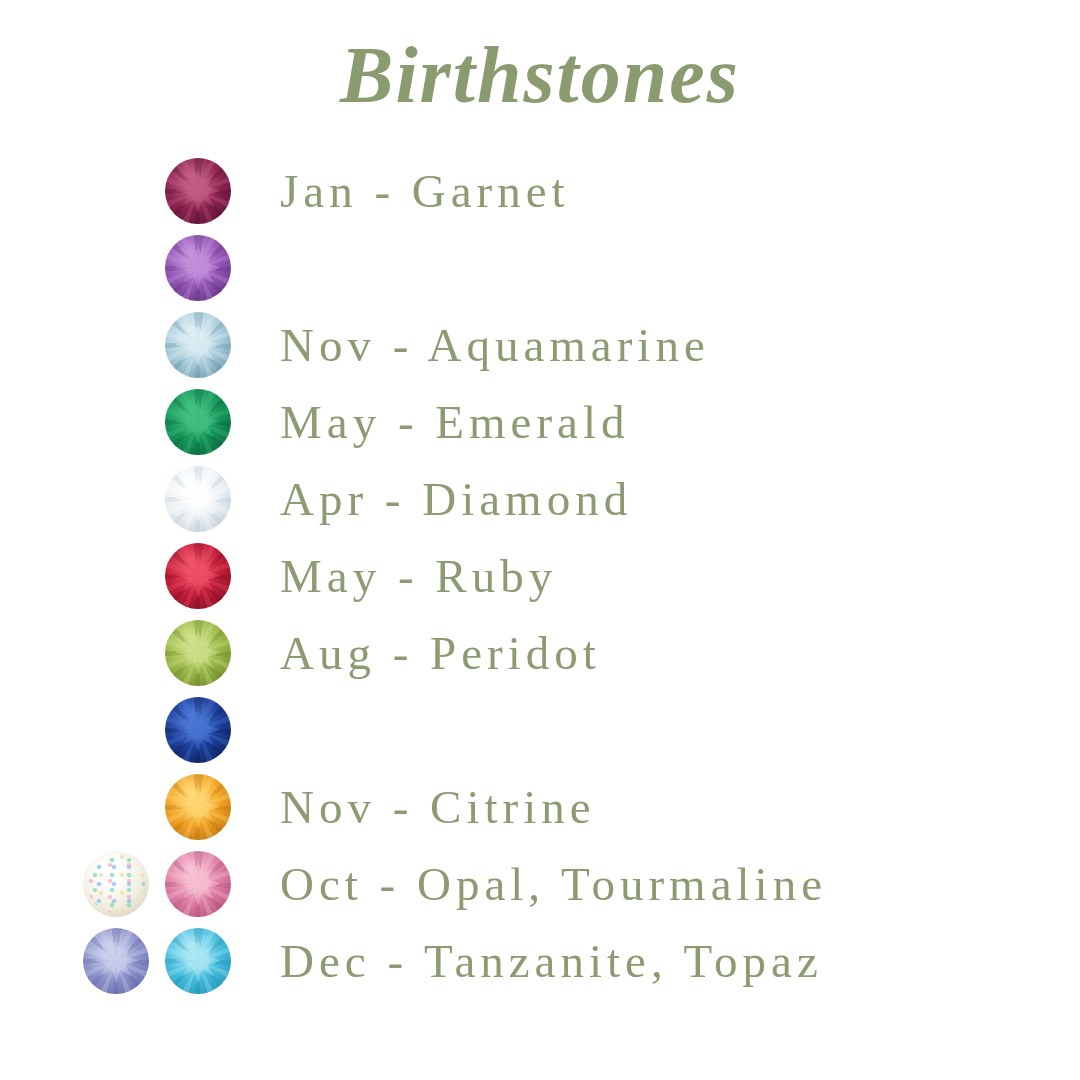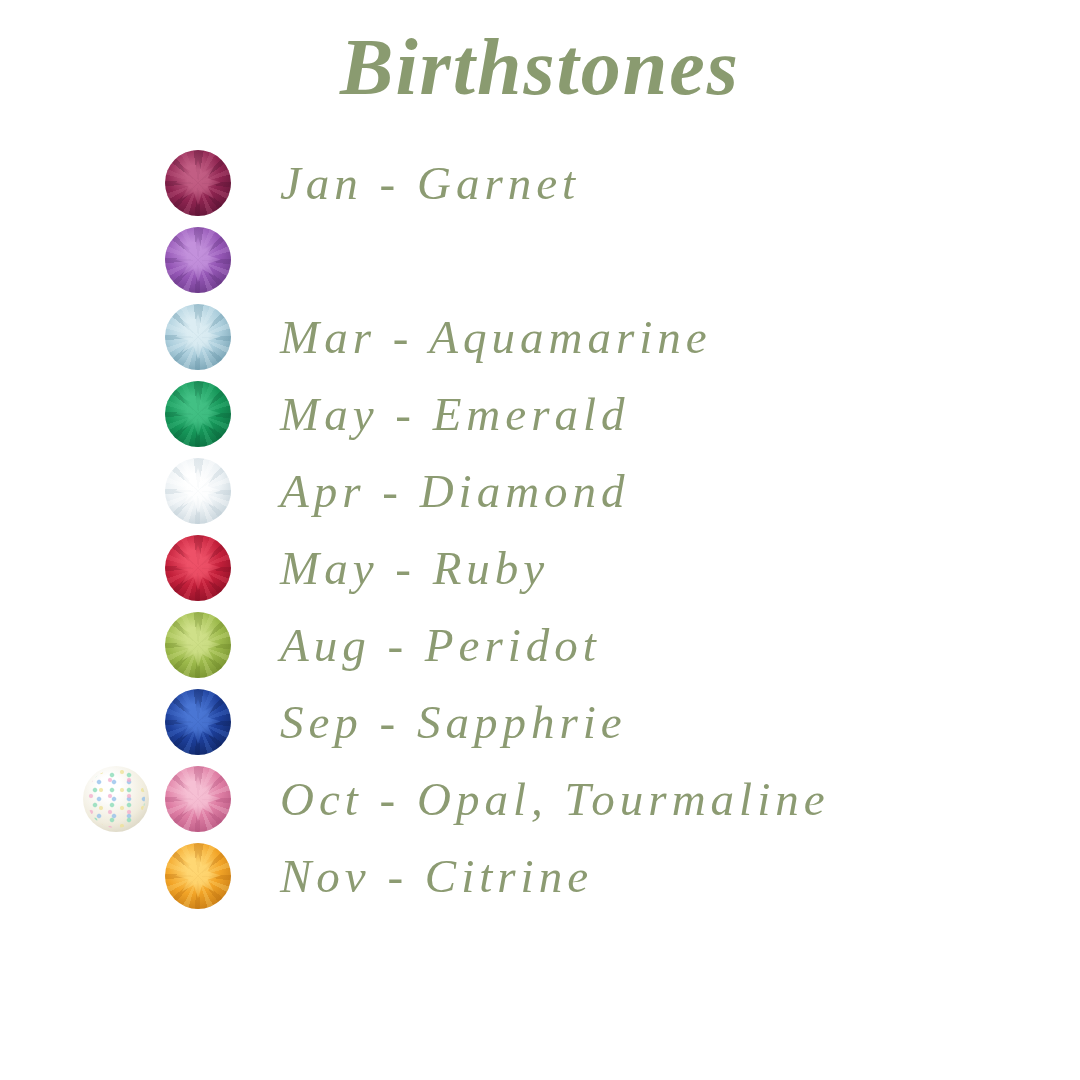--- a/index.html
+++ b/index.html
@@ -5,35 +5,34 @@
   html, body { margin: 0; padding: 0; background: #ffffff; }
   .canvas {
     position: relative;
     width: 1080px;
     height: 1080px;
     background: #ffffff;
     overflow: hidden;
     font-family: "Liberation Serif", serif;
   }
   .title {
-    padding-top: 12px;
+    padding-top: 20px;
     height: 122px;
     text-align: center;
     font-style: italic;
     font-weight: 600;
     font-size: 80px;
     line-height: 110px;
     letter-spacing: 2px;
     color: #8a9b70;
   }
   .list {
     margin-top: 10px;
     display: flex;
     flex-direction: column;
-    font-style: italic;
   }
   .row {
     height: 77px;
     display: flex;
     align-items: center;
   }
   .gems {
     margin-left: 95px;
     width: 136px;
     display: flex;
@@ -108,21 +107,21 @@
       </div>
       <div class="row">
         <div class="gems">
           <span class="gem faceted" style="--light: #c391dc; --base: #9557b6; --dark: #5a2e76;"></span>
         </div>
       </div>
       <div class="row">
         <div class="gems">
           <span class="gem faceted" style="--light: #dcedf3; --base: #adcfdd; --dark: #5e8da0;"></span>
         </div>
-        <div class="label">Mar - Aquamarine</div>
+        <div class="label">Nov - Aquamarine</div>
       </div>
       <div class="row">
         <div class="gems">
           <span class="gem faceted" style="--light: #42c084; --base: #169659; --dark: #085e36;"></span>
         </div>
         <div class="label">May - Emerald</div>
       </div>
       <div class="row">
         <div class="gems">
           <span class="gem faceted" style="--light: #ffffff; --base: #edf2f5; --dark: #b4c5ce;"></span>
@@ -138,29 +137,35 @@
       <div class="row">
         <div class="gems">
           <span class="gem faceted" style="--light: #cfe089; --base: #9dba4c; --dark: #667f23;"></span>
         </div>
         <div class="label">Aug - Peridot</div>
       </div>
       <div class="row">
         <div class="gems">
           <span class="gem faceted" style="--light: #4a76d4; --base: #1d3f9a; --dark: #0b1d52;"></span>
         </div>
-        <div class="label">Sep - Sapphrie</div>
+      </div>
+      <div class="row">
+        <div class="gems">
+          <span class="gem faceted" style="--light: #ffd773; --base: #f2a427; --dark: #b46a0d;"></span>
+        </div>
+        <div class="label">Nov - Citrine</div>
       </div>
       <div class="row">
         <div class="gems">
           <span class="gem opal" style="--light: #ffffff; --base: #f0ecdd; --dark: #ccc6b2;"></span>
           <span class="gem faceted" style="--light: #f6c0d4; --base: #df7fa5; --dark: #aa4a75;"></span>
         </div>
         <div class="label">Oct - Opal, Tourmaline</div>
       </div>
       <div class="row">
         <div class="gems">
-          <span class="gem faceted" style="--light: #ffd773; --base: #f2a427; --dark: #b46a0d;"></span>
+          <span class="gem faceted" style="--light: #ccd0ed; --base: #9096ca; --dark: #5b61a4;"></span>
+          <span class="gem faceted" style="--light: #abe7f4; --base: #47bedd; --dark: #1e8cb0;"></span>
         </div>
-        <div class="label">Nov - Citrine</div>
+        <div class="label">Dec - Tanzanite, Topaz</div>
       </div>
     </div>
 </div>
 
 </body></html>

